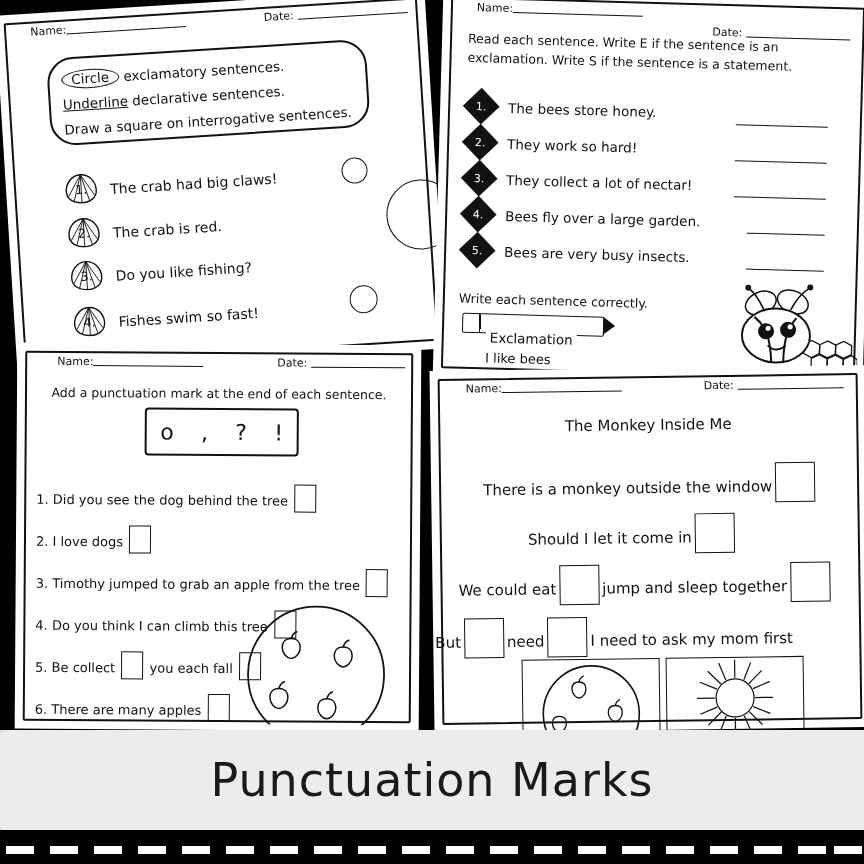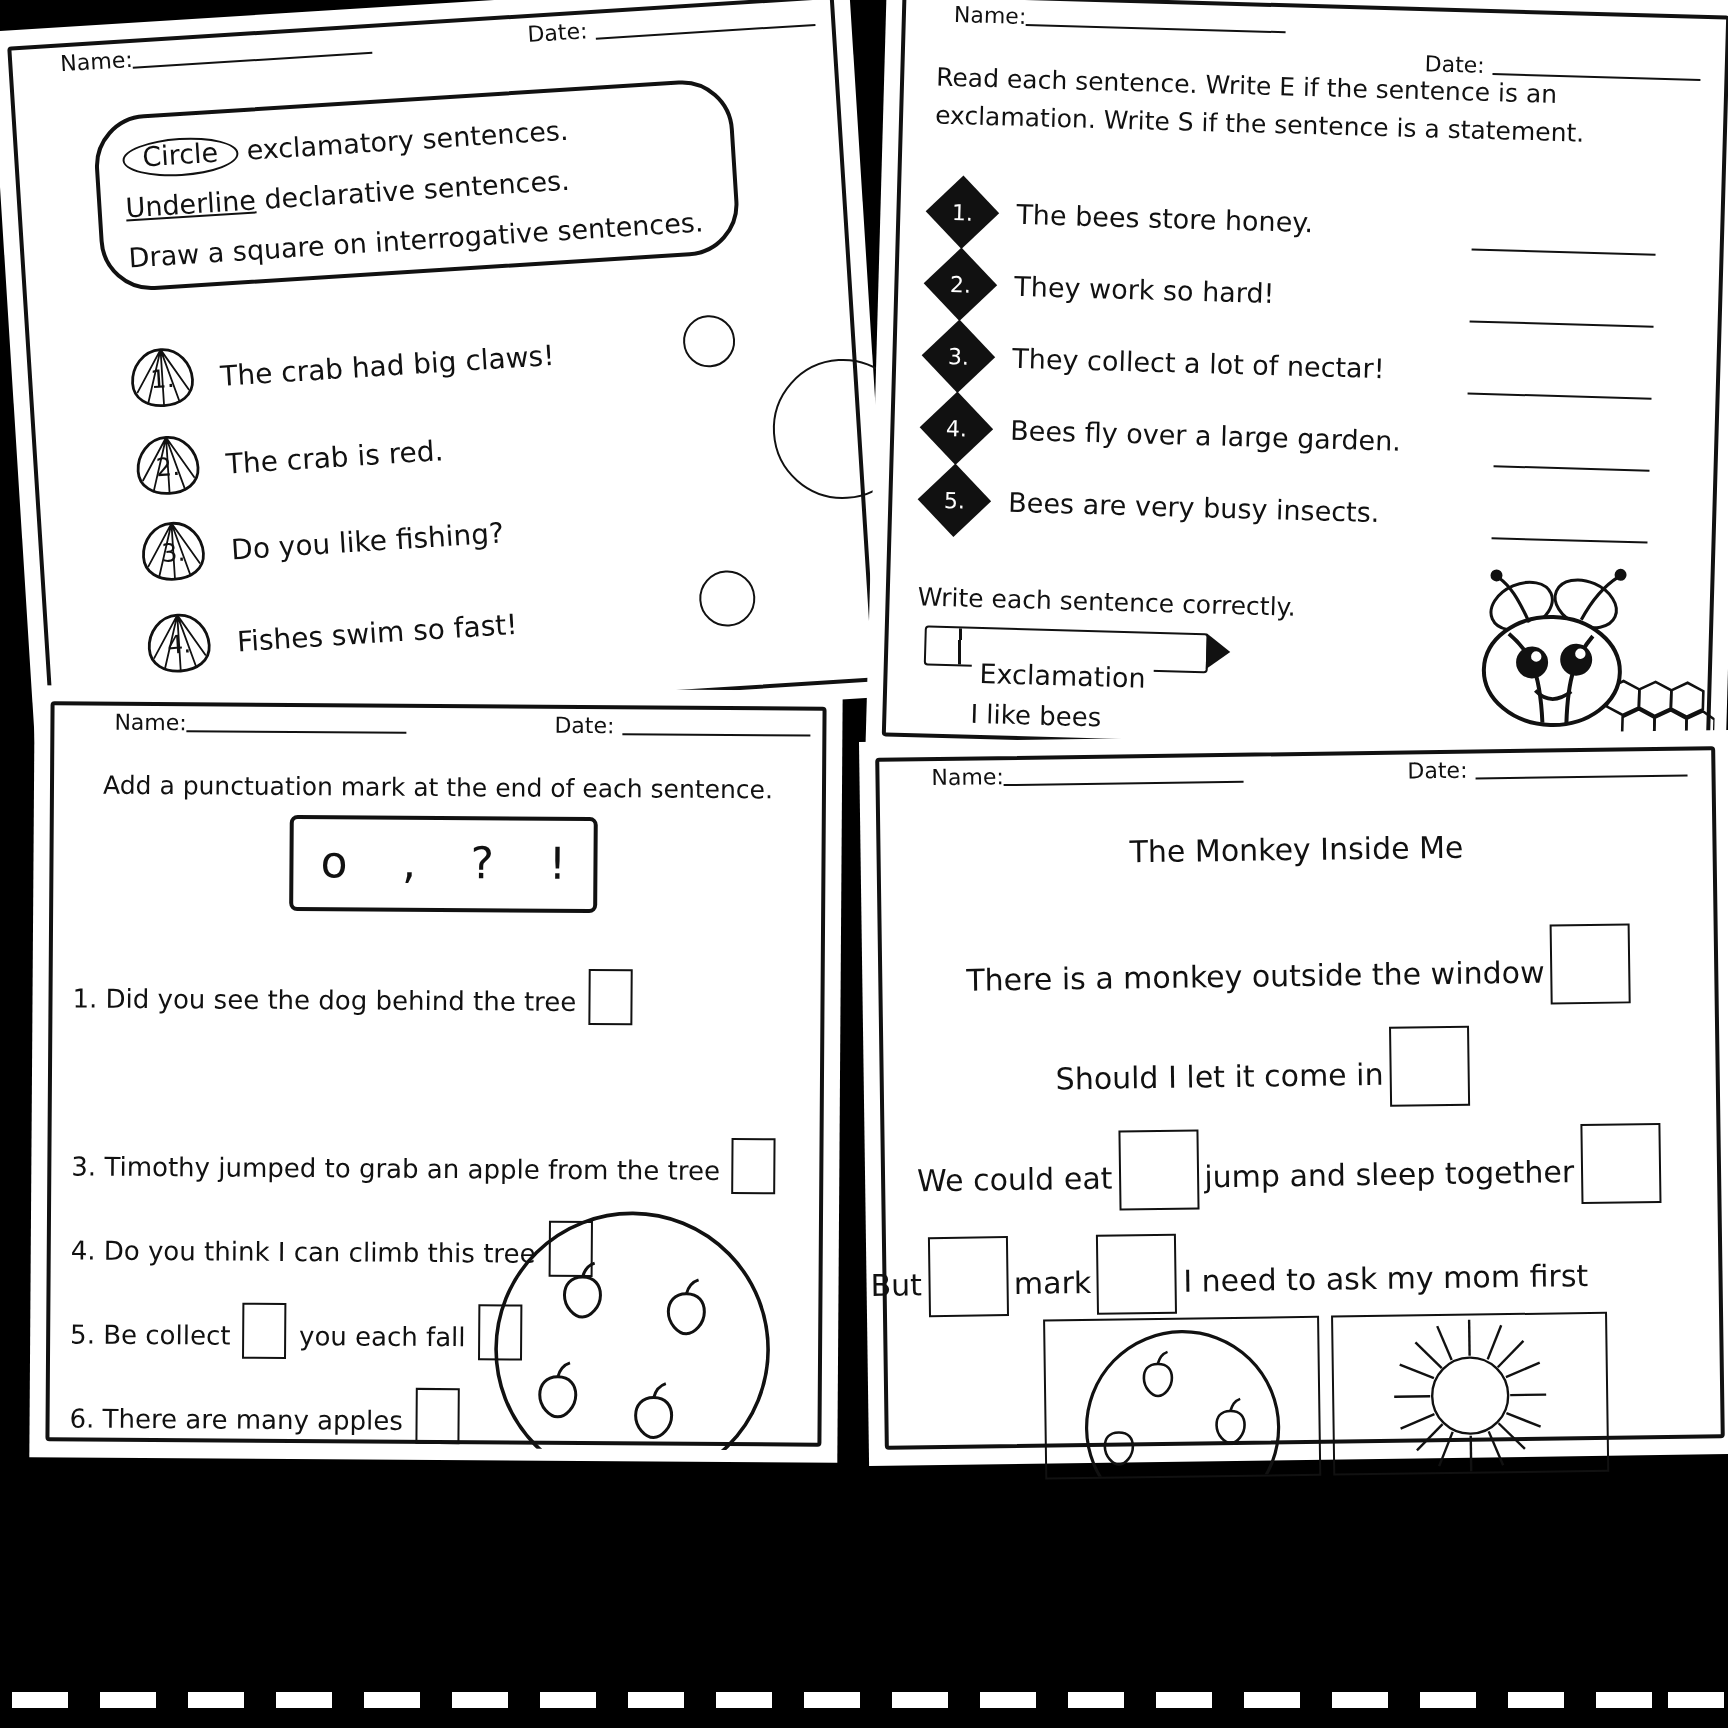--- a/index.html
+++ b/index.html
@@ -516,20 +516,25 @@
       <span>?</span>
       <span>!</span>
     </div>
 
     <div class="s3q" style="top:140px;">
       <span>1.</span>
       <span>Did you see the dog behind the tree</span>
       <span class="ansbox"></span>
     </div>
 
+    <div class="s3q" style="top:182px;">
+      <span>2.</span>
+      <span>I love dogs</span>
+      <span class="ansbox"></span>
+    </div>
 
     <div class="s3q" style="top:224px;">
       <span>3.</span>
       <span>Timothy jumped to grab an apple from the tree</span>
       <span class="ansbox"></span>
     </div>
 
     <div class="s3q" style="top:266px;">
       <span>4.</span>
       <span>Do you think I can climb this tree</span>
@@ -585,21 +590,21 @@
 
     <div class="s4line" style="left:96px;top:146px;">
       <span>Should I let it come in</span><span class="bigbox"></span>
     </div>
 
     <div class="s4line" style="left:26px;top:196px;">
       <span>We could eat</span><span class="bigbox"></span><span>jump and sleep together</span><span class="bigbox"></span>
     </div>
 
     <div class="s4line" style="left:2px;top:248px;">
-      <span>But</span><span class="bigbox"></span><span>mark</span><span class="bigbox"></span><span>I need to ask my mom first</span>
+      <span>But</span><span class="bigbox"></span><span>need</span><span class="bigbox"></span><span>I need to ask my mom first</span>
     </div>
 
     <div class="pic-left">
       <svg width="136" height="78" viewBox="0 0 136 78">
         <circle cx="68" cy="54" r="48" fill="none" stroke="#111" stroke-width="1.6"></circle>
         <g fill="none" stroke="#111" stroke-width="1.3">
           <path d="M56 22 c-5 0 -7 3 -7 7 c0 5 4 9 7 9 c3 0 7 -4 7 -9 c0 -4 -2 -7 -7 -7z"></path>
           <path d="M56 22 c1 -3 2 -5 5 -6"></path>
           <path d="M92 46 c-5 0 -7 3 -7 7 c0 5 4 9 7 9 c3 0 7 -4 7 -9 c0 -4 -2 -7 -7 -7z"></path>
           <path d="M92 46 c1 -3 2 -5 5 -6"></path>
@@ -627,20 +632,23 @@
             <line x1="33" y1="24" x2="50" y2="31"></line>
               <line x1="86" y1="49" x2="103" y2="56"></line>
             <line x1="33" y1="56" x2="50" y2="49"></line>
               <line x1="86" y1="31" x2="103" y2="24"></line>
           </g>
         </g>
       </svg>
     </div>
   </div>
 
+  <div id="banner">
+    <div class="btitle">Punctuation Marks</div>
+  </div>
 
   <div id="dashes">
     <span class="d" style="left:6px;"></span>
       <span class="d" style="left:50px;"></span>
     <span class="d" style="left:94px;"></span>
       <span class="d" style="left:138px;"></span>
     <span class="d" style="left:182px;"></span>
       <span class="d" style="left:226px;"></span>
     <span class="d" style="left:270px;"></span>
       <span class="d" style="left:314px;"></span>

